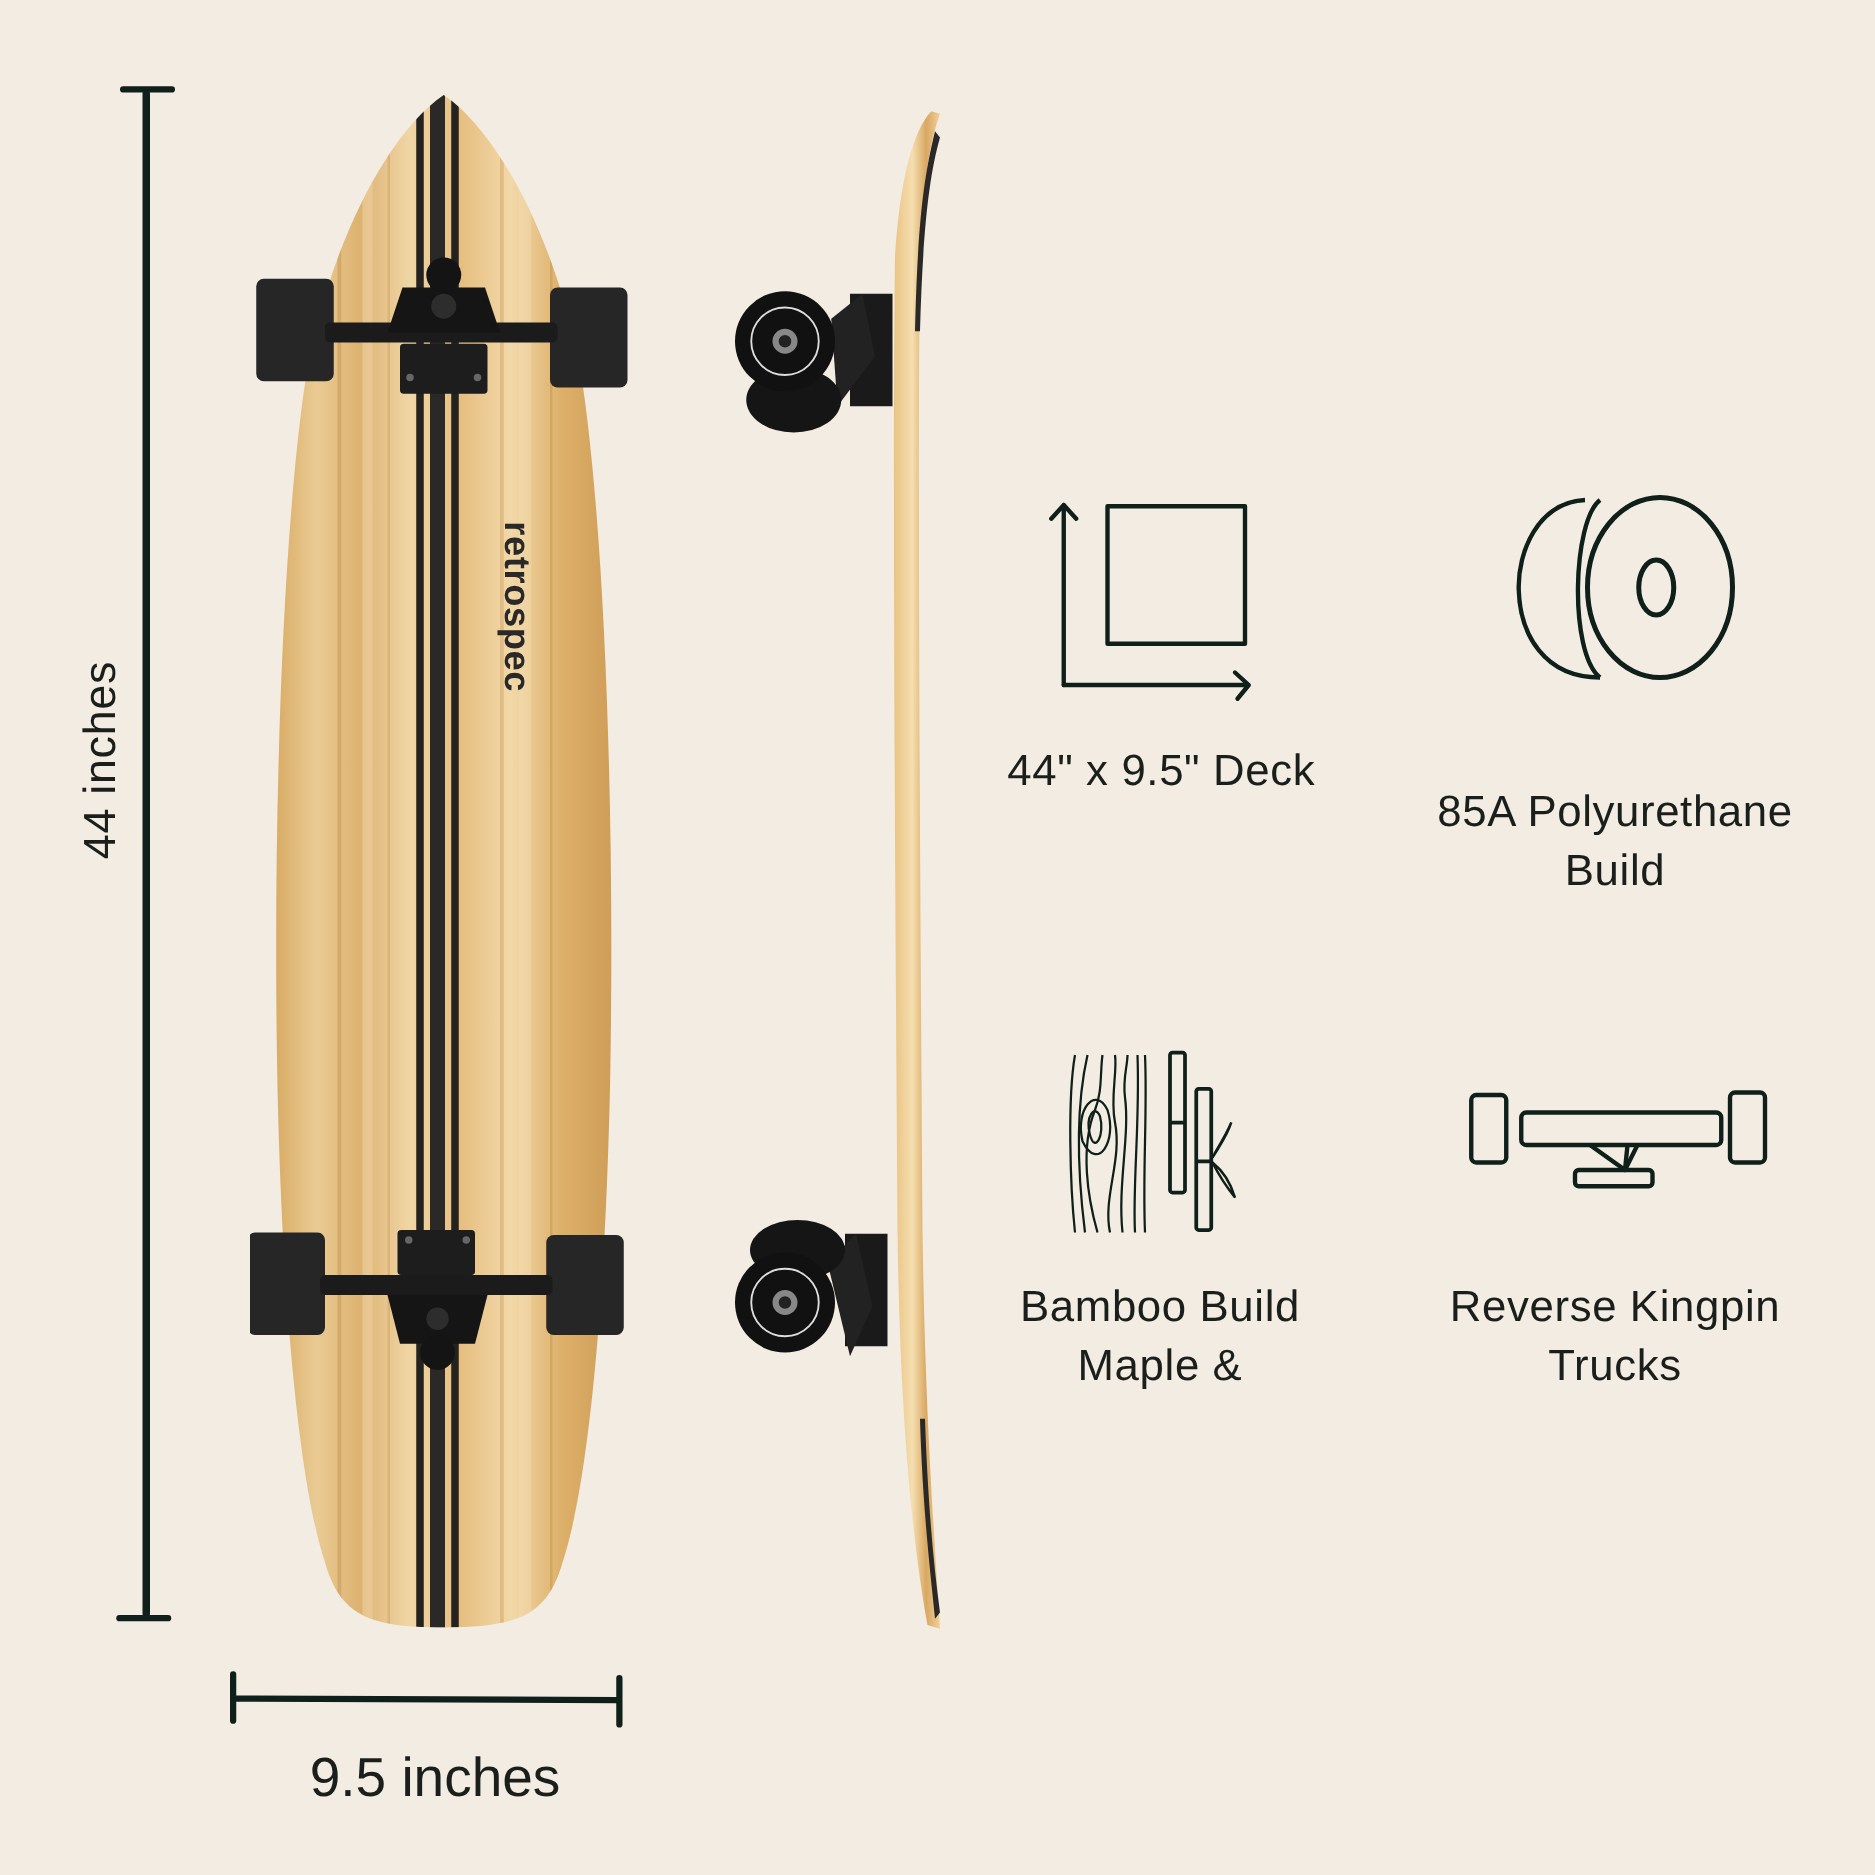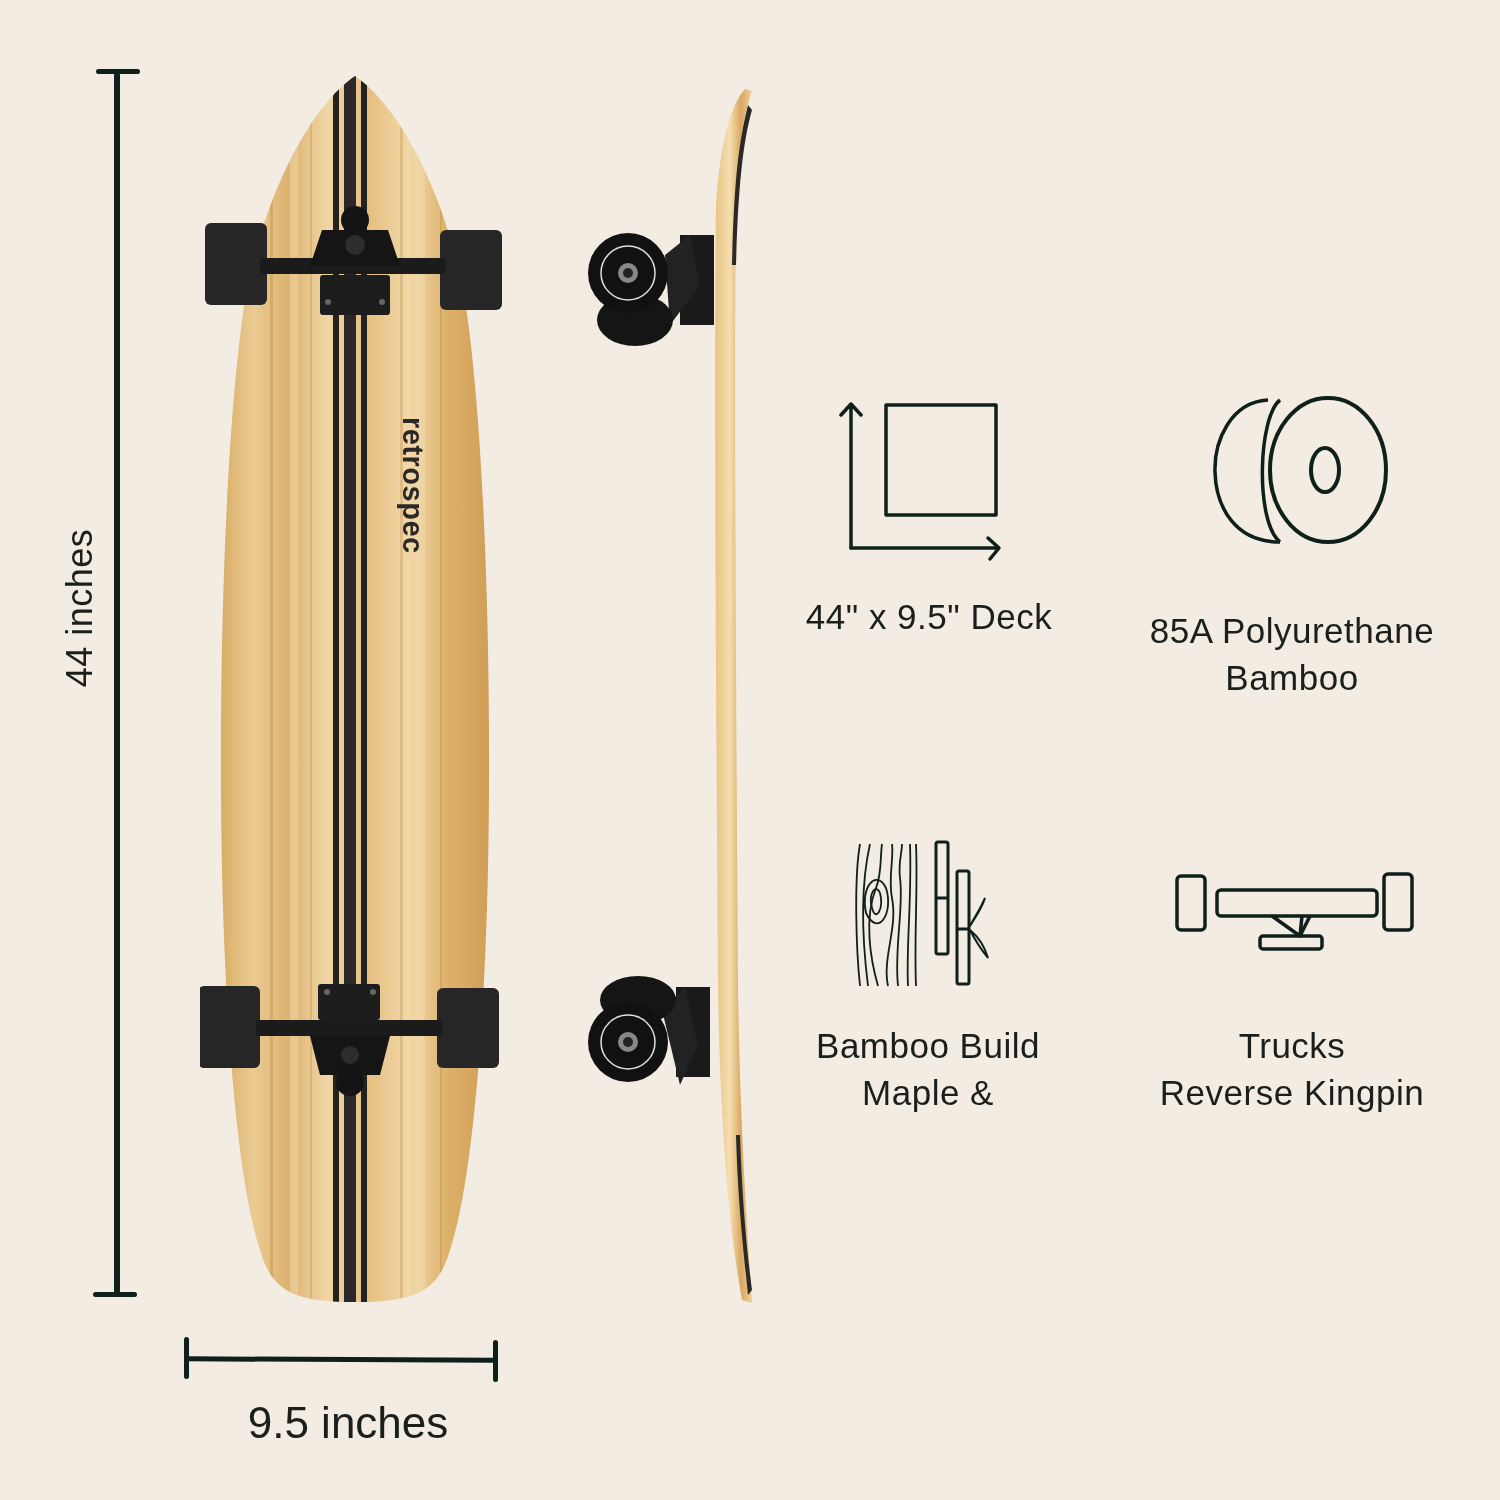--- a/index.html
+++ b/index.html
@@ -149,23 +149,23 @@
 </div>
 
 <div class="abs" style="left:1210px; top:392px; width:180px; height:160px;">
   <svg width="180" height="160" viewBox="0 0 180 160" fill="none" stroke="#0f1f1a" stroke-width="3.5">
     <path d="M58 8 C 20 10, 4 50, 5 80 C 6 115, 25 150, 70 150"></path>
     <path d="M70 8 C 48 25, 45 130, 70 150"></path>
     <ellipse cx="118" cy="78" rx="58" ry="72" stroke-width="4"></ellipse>
     <ellipse cx="115" cy="78" rx="14" ry="22" stroke-width="4"></ellipse>
   </svg>
 </div>
-<div class="abs feature-label" style="left:1292px; top:607px; transform:translateX(-50%);text-align:center;">
+<div class="abs feature-label" style="left:1292px; top:626px; transform:translateX(-50%);text-align:center;">
   <div>85A Polyurethane</div>
-  <div>Bamboo</div>
+  <div>Build</div>
 </div>
 
 <div class="abs" style="left:852px; top:838px; width:150px; height:150px;">
   <svg width="150" height="150" viewBox="0 0 150 150" fill="none" stroke="#0f1f1a" stroke-width="1.8">
     <path d="M8 148 C 4 110, 2 40, 8 6"></path>
     <path d="M16 148 C 10 100, 8 50, 18 6"></path>
     <path d="M26 148 C 18 120, 12 80, 24 50 C 30 35, 28 20, 30 6"></path>
     <path d="M20 70 C 16 55, 24 45, 28 55 C 32 70, 24 85, 20 70 Z"></path>
     <path d="M14 75 C 8 50, 24 30, 34 50 C 42 75, 26 100, 14 75 Z"></path>
     <path d="M36 148 C 30 120, 46 90, 40 60 C 36 40, 42 20, 40 6"></path>
@@ -189,15 +189,15 @@
   <svg width="255" height="90" viewBox="0 0 255 90" fill="none" stroke="#0f1f1a" stroke-width="3.5" stroke-linejoin="round">
     <rect x="5" y="8" width="28" height="54" rx="4"></rect>
     <rect x="212" y="6" width="28" height="56" rx="4"></rect>
     <rect x="45" y="22" width="160" height="26" rx="4"></rect>
     <path d="M100 48 L128 68 L130 48"></path>
     <path d="M128 68 L138 48"></path>
     <rect x="88" y="68" width="62" height="13" rx="3"></rect>
   </svg>
 </div>
 <div class="abs feature-label" style="left:1292px; top:1022px; transform:translateX(-50%);">
+  <div>Reverse Kingpin</div>
   <div>Trucks</div>
-  <div>Reverse Kingpin</div>
 </div>
 
 </body></html>

